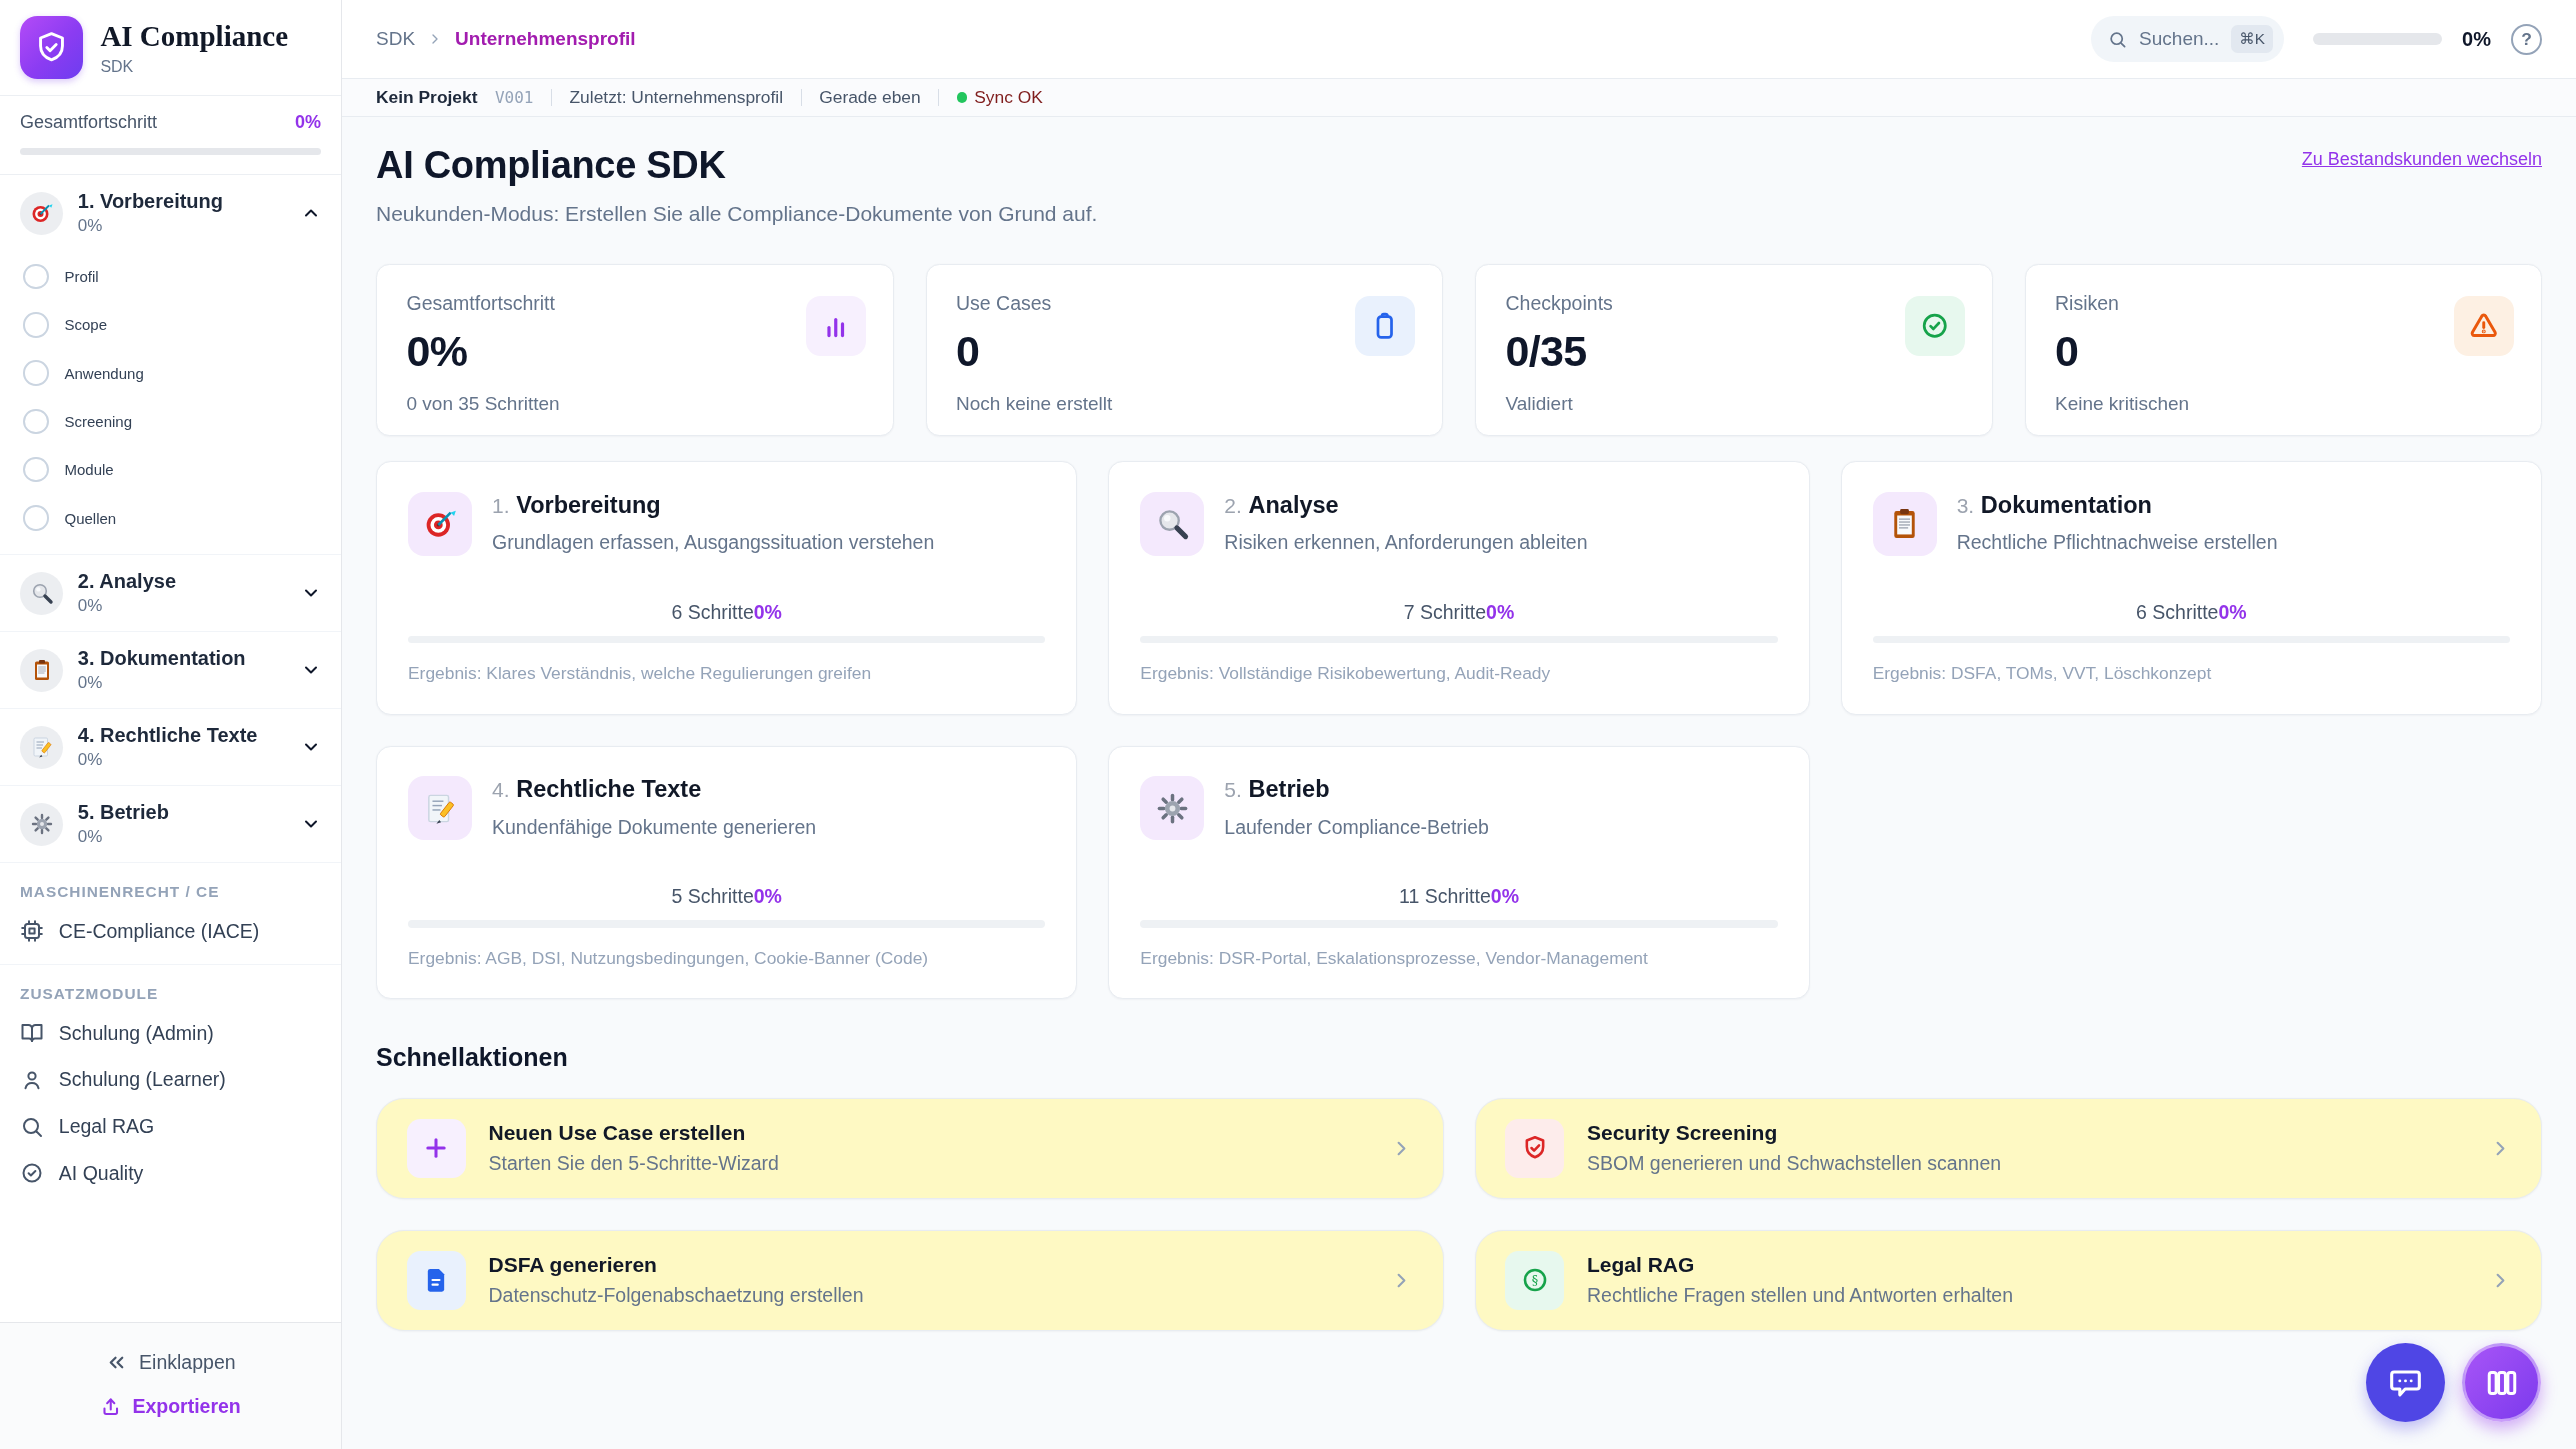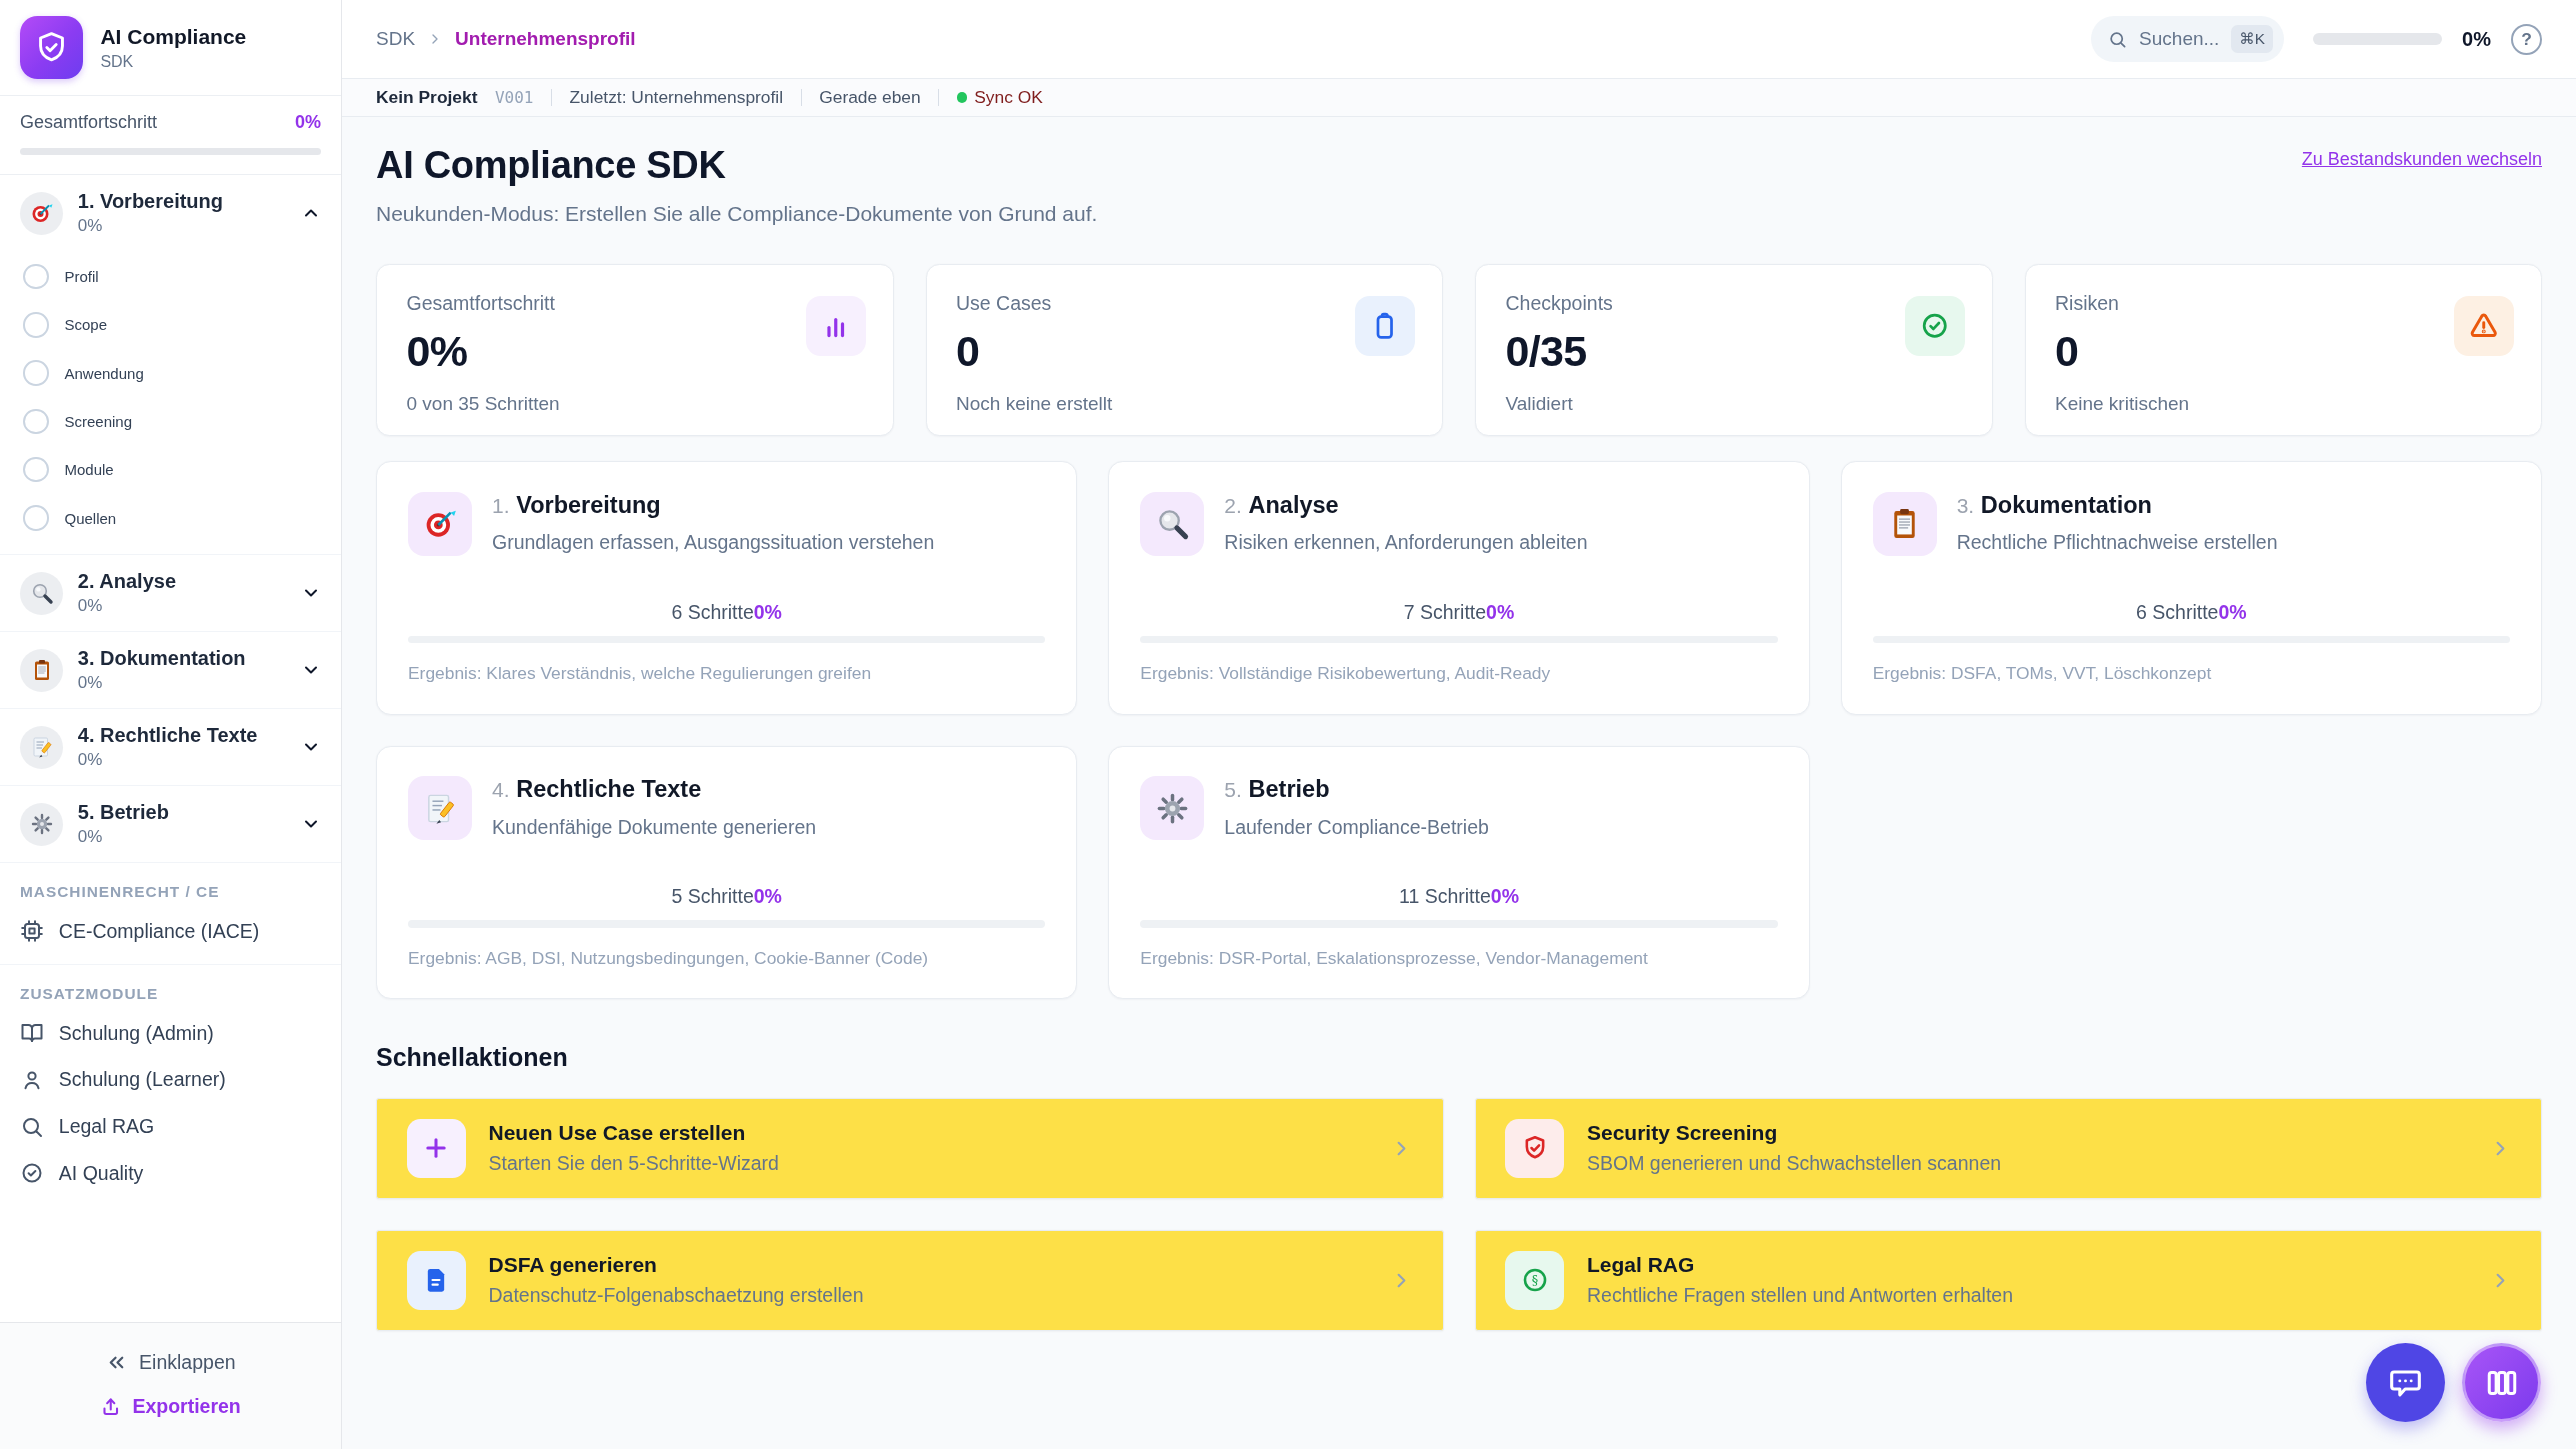--- a/index.html
+++ b/index.html
@@ -17,21 +17,21 @@
     background:#ffffff; border-right:0.7px solid #e5e7eb;
     display:flex; flex-direction:column;
   }
   .logo-block { display:flex; align-items:center; gap:17.4px; padding:16px 20px; border-bottom:0.7px solid #eceff3; }
   .logo-tile {
     width:63px; height:63px; border-radius:17.4px;
     background:linear-gradient(135deg,#b44bf7 0%,#8b3cf2 55%,#6d3df0 100%);
     display:flex; align-items:center; justify-content:center;
     box-shadow:0 2.7px 6.7px rgba(124,58,237,.25);
   }
-  .logo-name { font-size:21px; font-weight:700; color:#111827; line-height:1.2; }
+  .logo-name { font-size:29px; font-weight:700; color:#111827; line-height:1.2;font-family:Liberation Serif, serif; }
   .logo-sub { font-size:16px; color:#64748b; margin-top:4px; }
   .overall-block { padding:16px 20px 19px; border-bottom:0.7px solid #eceff3; }
   .overall-row { display:flex; justify-content:space-between; align-items:center; }
   .overall-label { font-size:18px; color:#475569; }
   .overall-pct { font-size:18px; font-weight:700; color:#9333ea; }
   .overall-bar { margin-top:14.8px; height:7.4px; border-radius:4px; background:#e5e7eb; }
 
   .nav { flex:1; overflow:hidden; }
   .nav-section { border-bottom:0.7px solid #f1f4f8; }
   .sec-head { display:flex; align-items:center; gap:14.8px; padding:14.8px 20px; cursor:pointer; }
@@ -126,21 +126,21 @@
   .pkg-title { font-size:23.5px; font-weight:700; color:#111827; }
   .pkg-desc { font-size:19.5px; color:#64748b; margin-top:10.7px; line-height:1.35; }
   .pkg-steps-row { display:flex; justify-content:center; align-items:center; margin-top:45px; }
   .pkg-steps { font-size:19.5px; color:#475569; }
   .pkg-pct { font-size:19.5px; font-weight:600; color:#9333ea; }
   .pkg-bar { height:7.4px; border-radius:4px; background:#eef1f4; margin-top:12px; }
   .pkg-result { font-size:17.4px; color:#94a3b8; margin-top:20px; }
 
   .quick-grid { display:grid; grid-template-columns:repeat(2,1fr); gap:31px; margin-top:25.5px; }
   .quick-card {
-    background:#fde047; border:0.7px solid #e8ecf1; border-radius:3px; padding:20px 29.5px;
+    background:#fef9c3; border:0.7px solid #e8ecf1; border-radius:28px; padding:20px 29.5px;
     display:flex; align-items:center; gap:23px; height:101px;
     box-shadow:0 0.7px 2px rgba(15,23,42,.04); cursor:pointer;
   }
   .quick-tile { width:59px; height:59px; min-width:59px; border-radius:13.4px; display:flex; align-items:center; justify-content:center; }
   .quick-title { font-size:21px; font-weight:600; color:#111827; }
   .quick-sub { font-size:19.5px; color:#64748b; margin-top:6.7px; }
   .quick-chev { margin-left:auto; color:#94a3b8; }
 
   
   .fabs { position:fixed; right:35px; bottom:27px; display:flex; gap:17.4px; }

